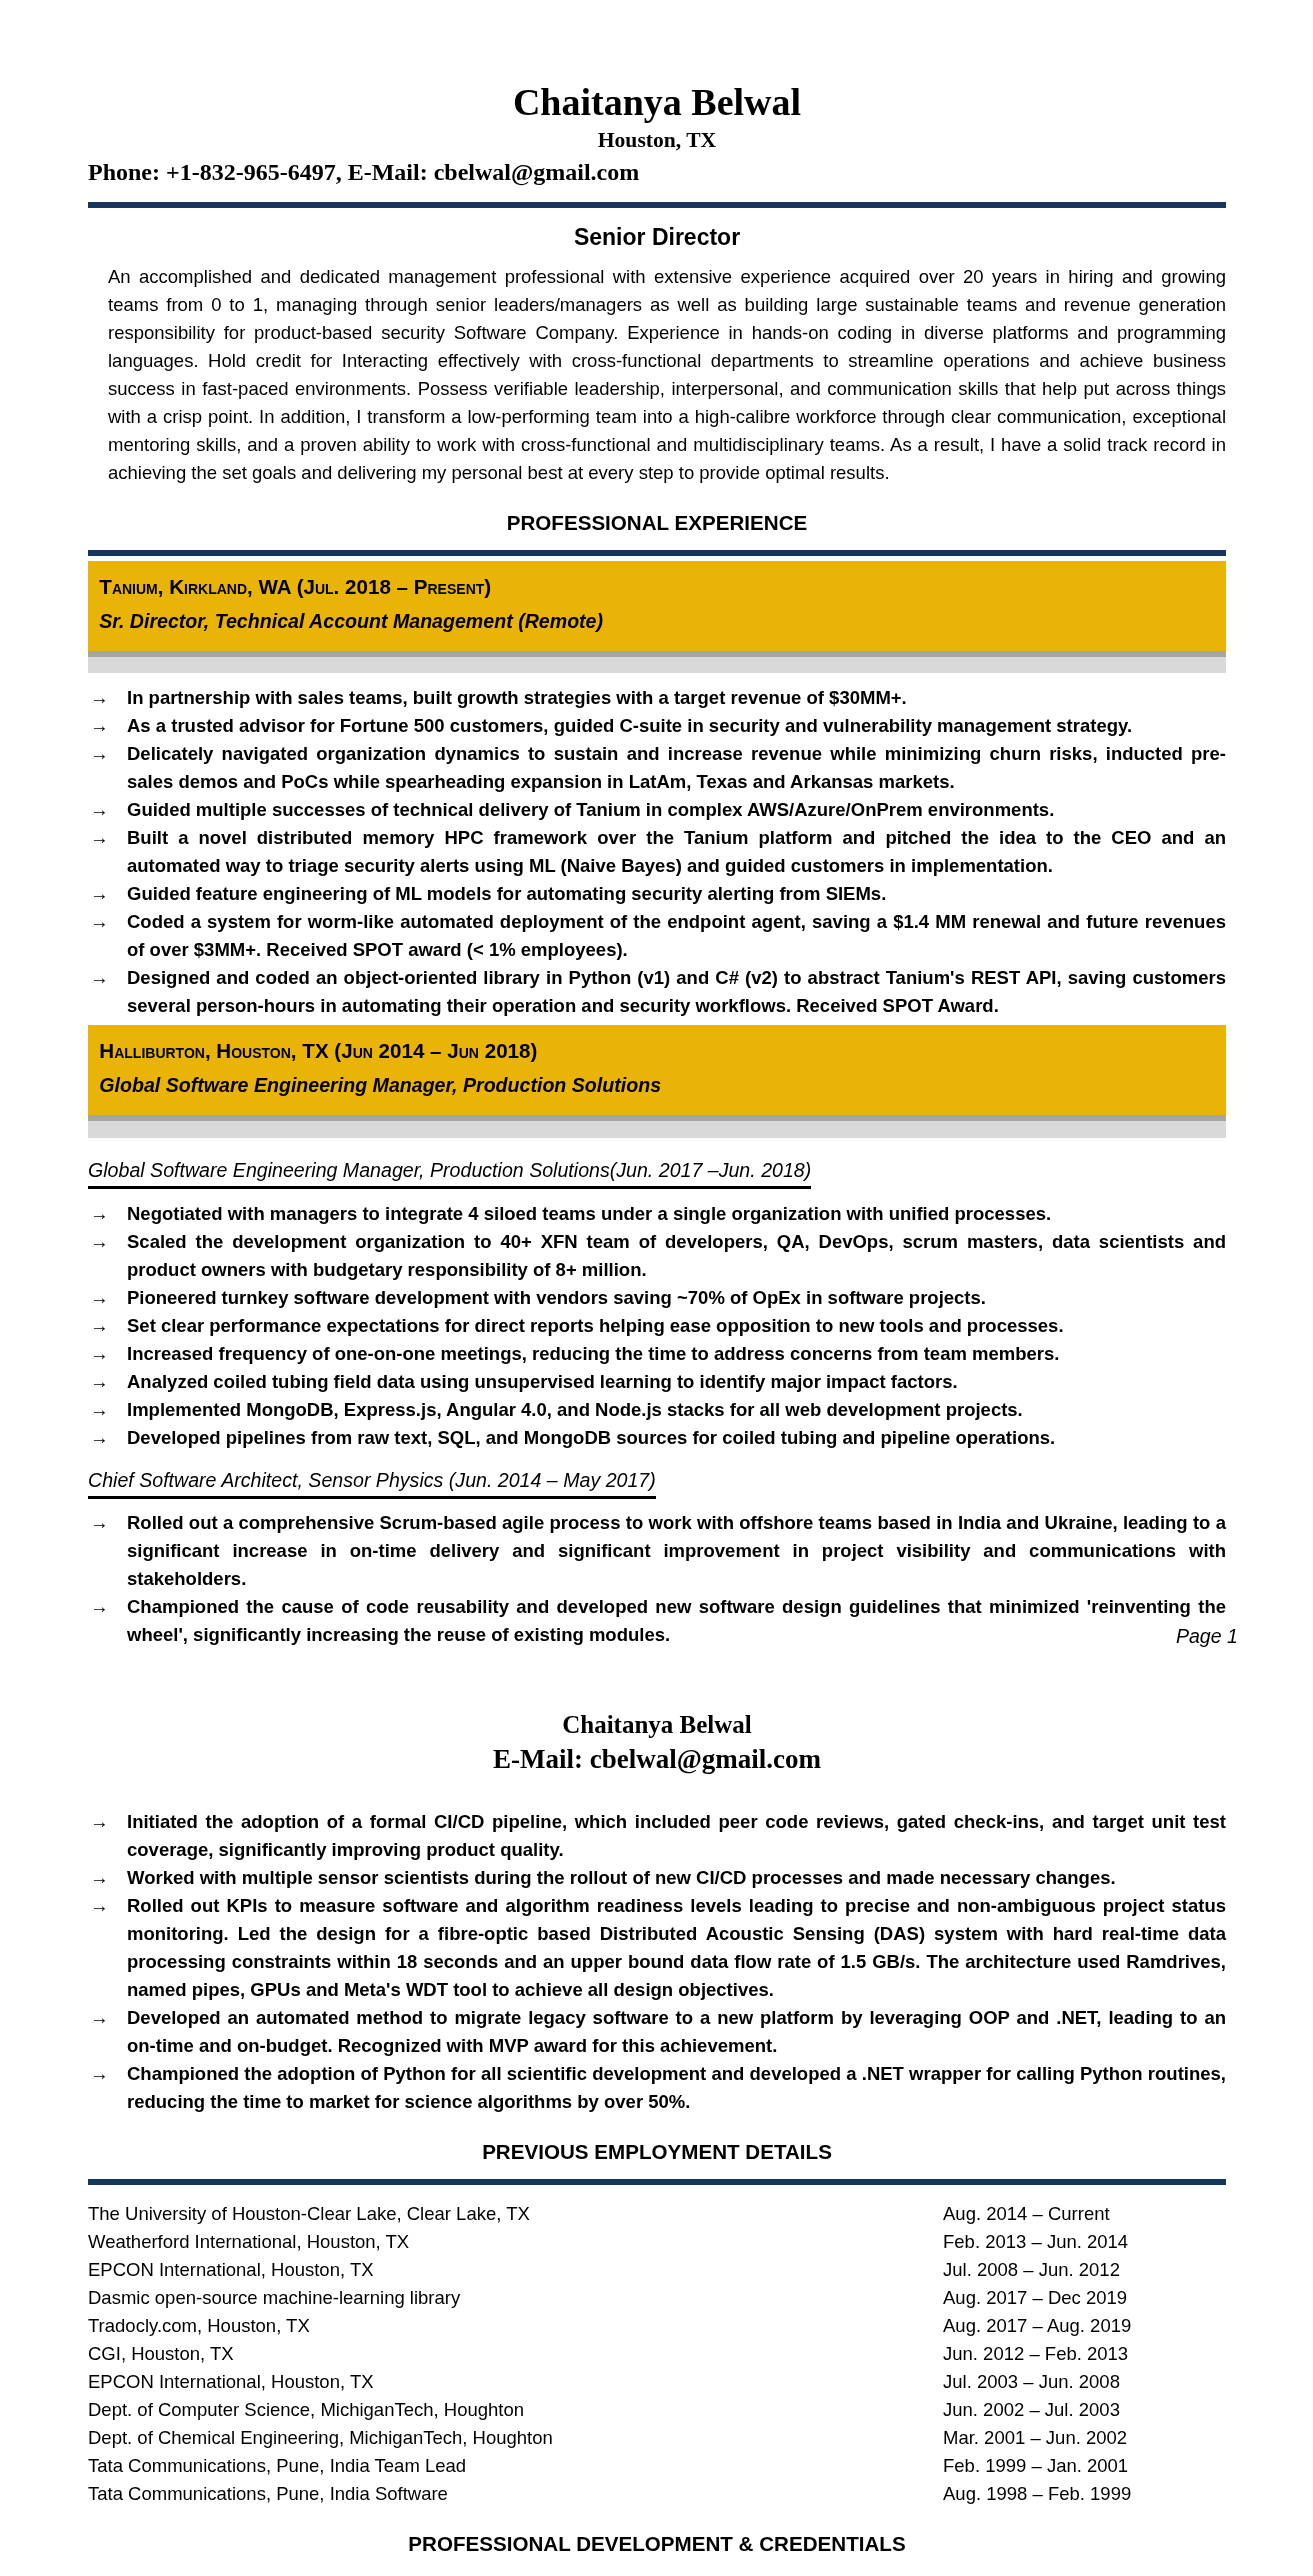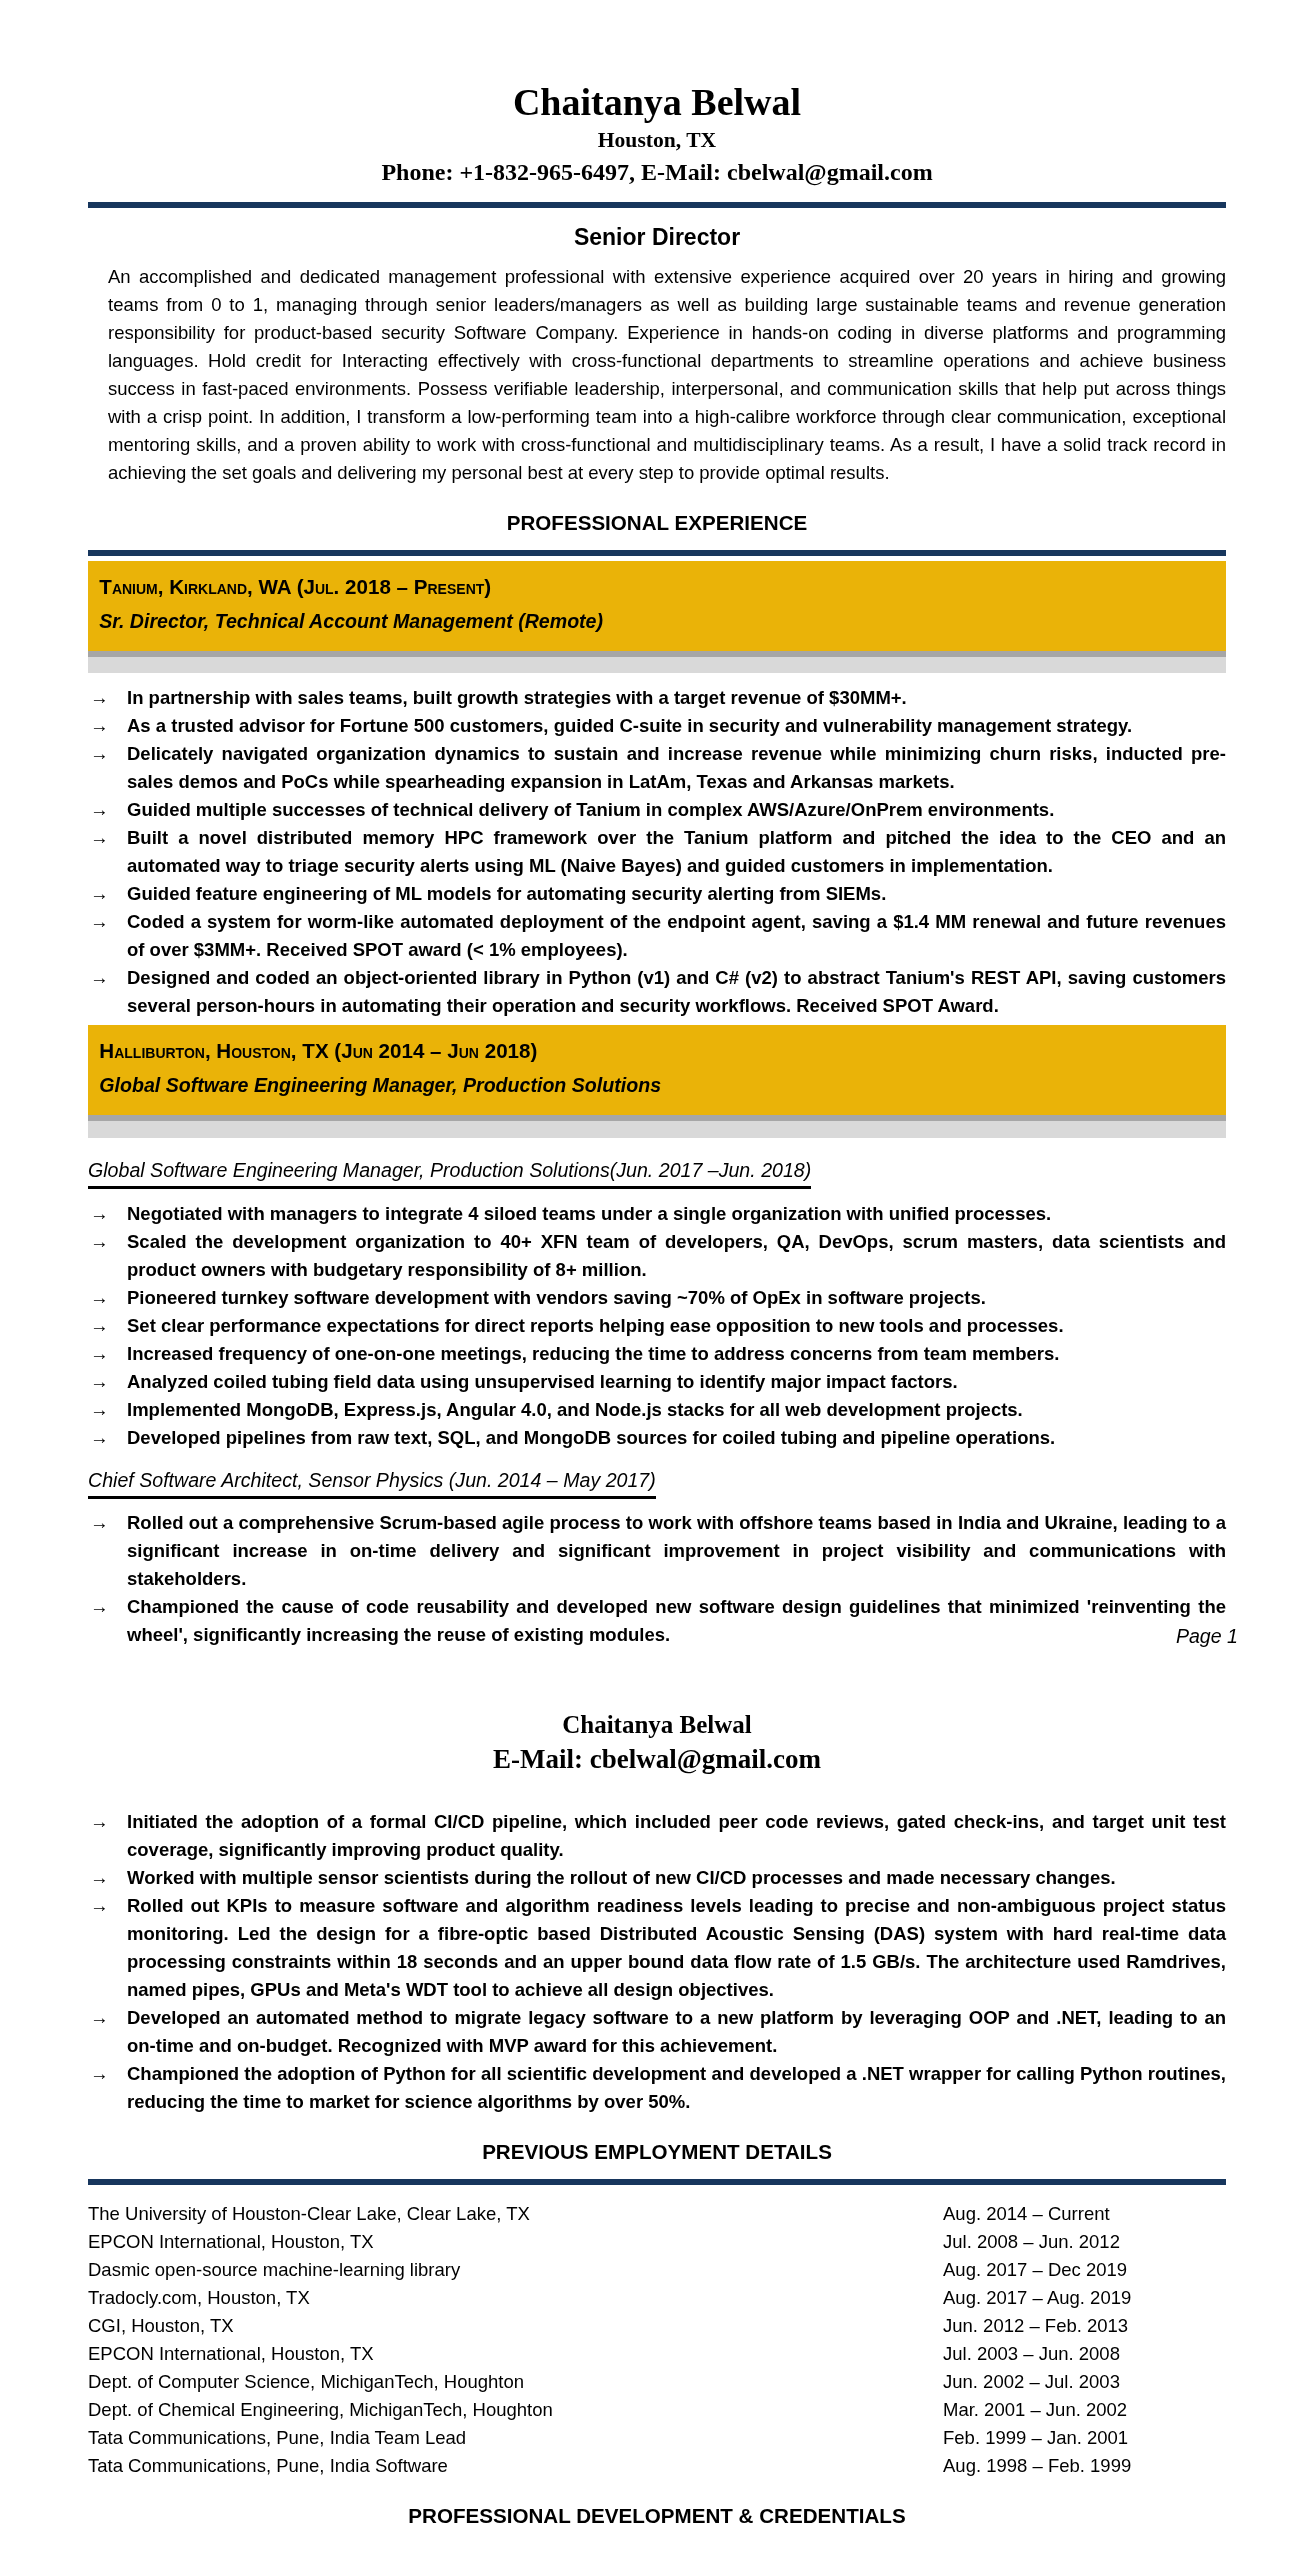--- a/index.html
+++ b/index.html
@@ -16,21 +16,21 @@
   .doc-name {
     font-family:"Liberation Serif", serif; font-weight:bold;
     font-size:38px; text-align:center; line-height:1.08;
   }
   .doc-loc {
     font-family:"Liberation Serif", serif; font-weight:bold;
     font-size:21.6px; text-align:center; margin-top:5.2px;
   }
   .doc-contact {
     font-family:"Liberation Serif", serif; font-weight:bold;
-    font-size:24px; text-align:center; margin-top:6.2px;
+    font-size:24px; margin-top:6.2px;
   }
   .navy-rule { height:5.7px; background:#17365d; margin-top:15.5px; }
   .doc-title { font-size:23px; font-weight:bold; text-align:center; margin-top:16.5px; }
 
   .summary {
     margin-top:12.4px; font-size:18.5px; line-height:28px; text-align:justify;margin-left:20px;
   }
 
   .section-heading {
     font-size:20.6px; font-weight:bold; text-align:center; margin-top:24px;
@@ -258,20 +258,24 @@
     <div class="section-heading">PREVIOUS EMPLOYMENT DETAILS</div>
     <div class="navy-rule"></div>
 
     <div class="emp-rows">
 
         <div class="emp-row">
           <span class="emp-name">The University of Houston-Clear Lake, Clear Lake, TX</span>
           <span class="emp-dates">Aug. 2014 – Current</span>
         </div>
 
+        <div class="emp-row">
+          <span class="emp-name">Weatherford International, Houston, TX</span>
+          <span class="emp-dates">Feb. 2013 – Jun. 2014</span>
+        </div>
 
         <div class="emp-row">
           <span class="emp-name">EPCON International, Houston, TX</span>
           <span class="emp-dates">Jul. 2008 – Jun. 2012</span>
         </div>
 
         <div class="emp-row">
           <span class="emp-name">Dasmic open-source machine-learning library</span>
           <span class="emp-dates">Aug. 2017 – Dec 2019</span>
         </div>

